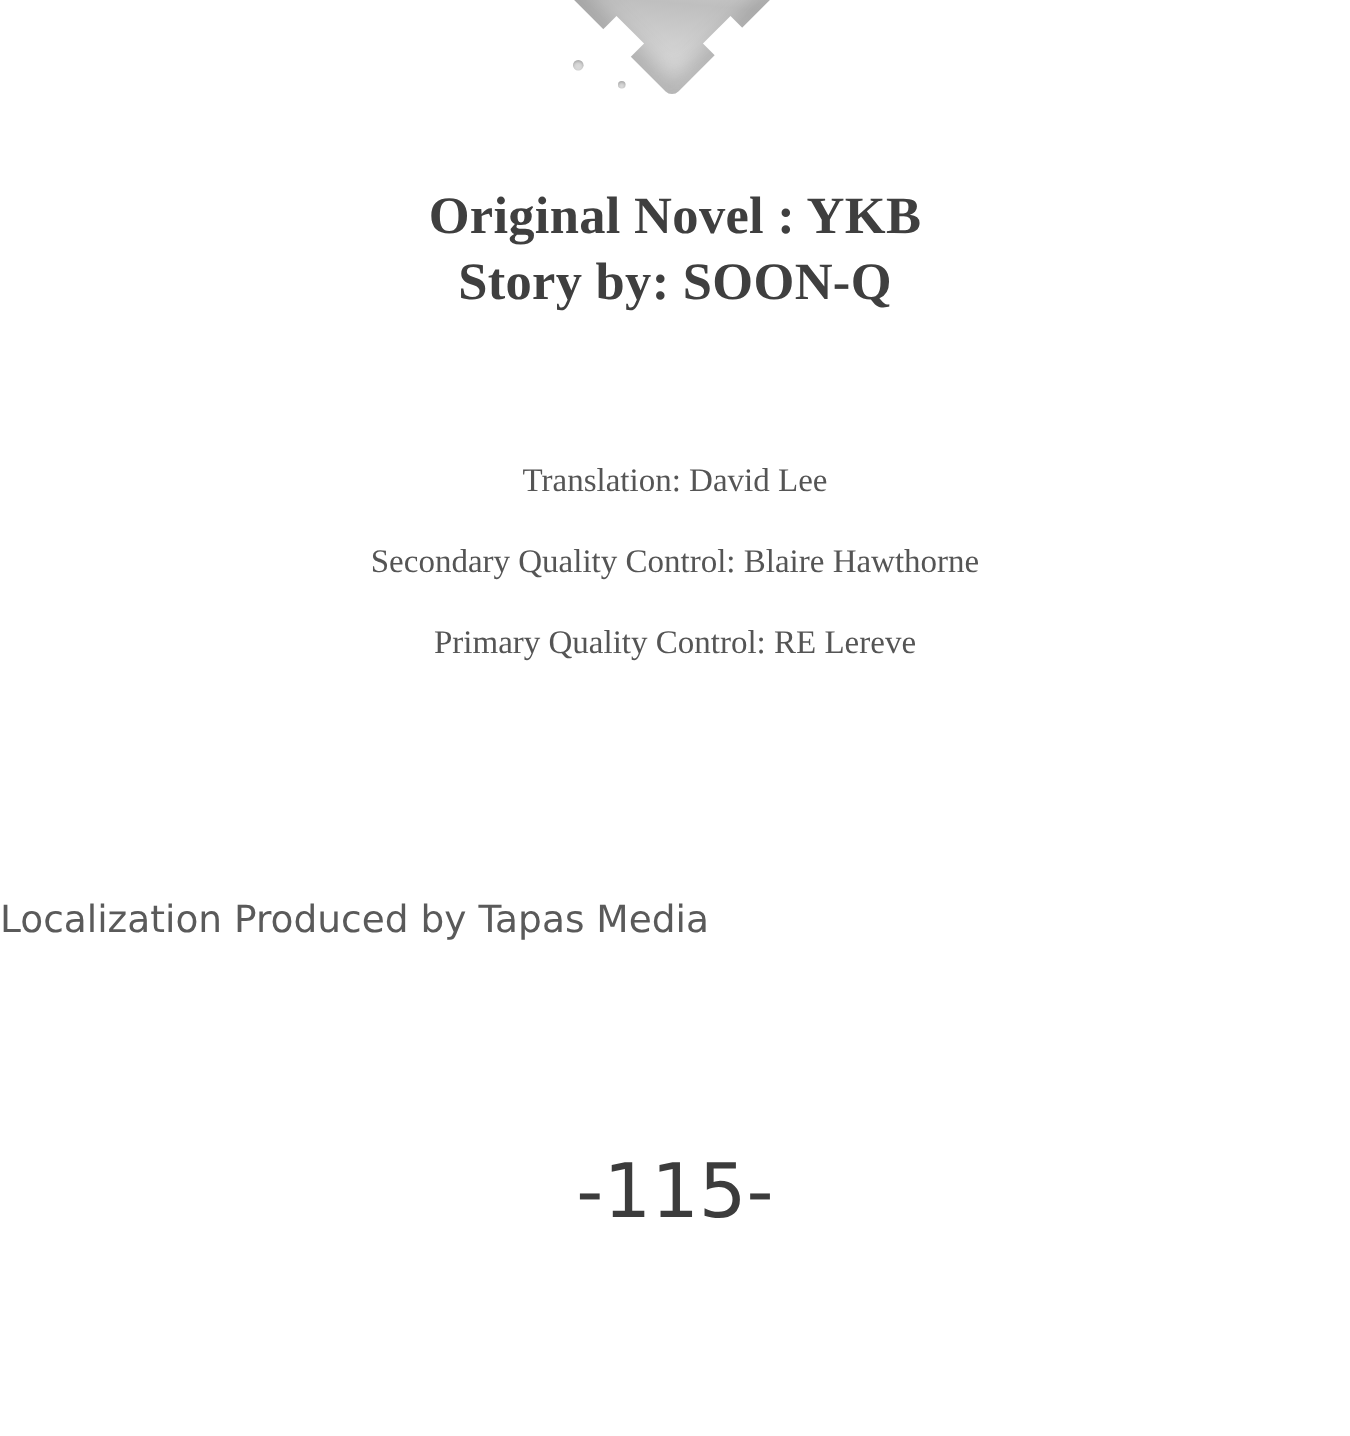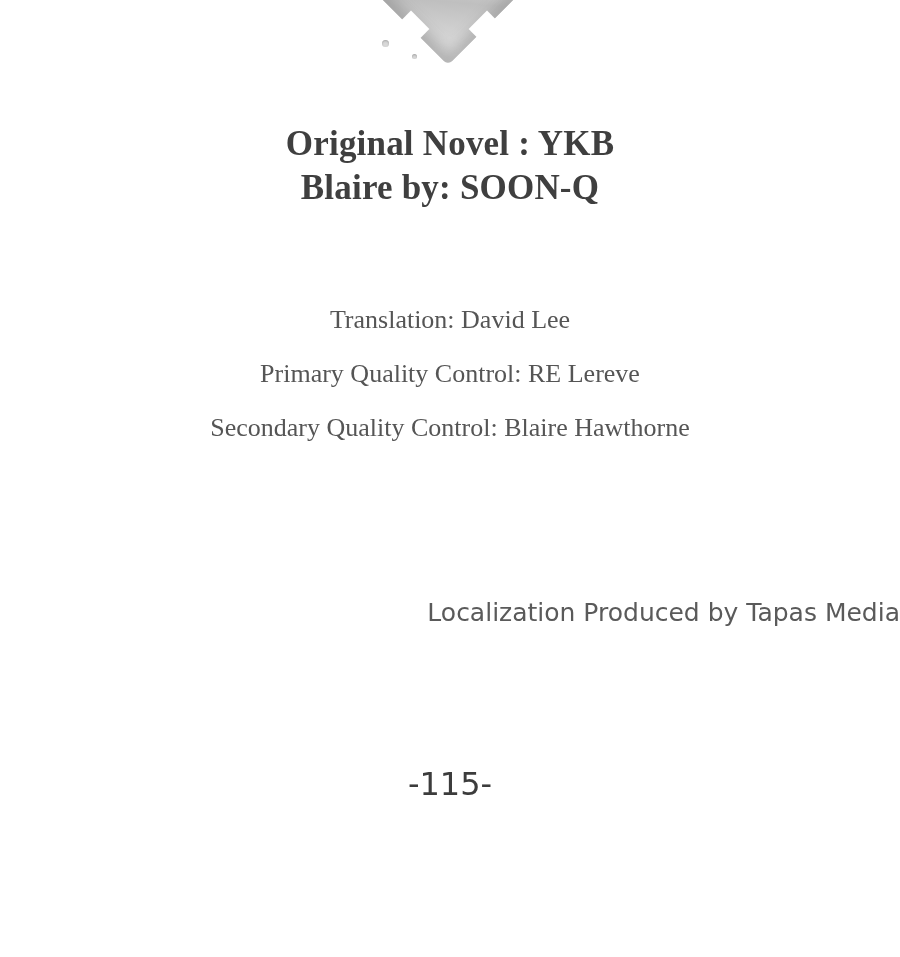--- a/index.html
+++ b/index.html
@@ -88,45 +88,45 @@
   }
 
   .credits-staff {
     position: absolute;
     top: 293px;
     left: 0;
     width: 900px;
     text-align: center;
   }
   .credits-staff .line {
-    font-size: 26px;
+    font-size: 22px;
     line-height: 54px;
     color: #555555;
     font-weight: 400;
   }
 
   .localization {
     position: absolute;
     top: 598px;
     left: 0;
     width: 900px;
-    text-align: right;
+    text-align: left;
     font-family: "DejaVu Sans", sans-serif;
     font-size: 25px;
     color: #5a5a5a;
   }
 
   .page-number {
     position: absolute;
     top: 765px;
     left: 0;
     width: 900px;
     text-align: center;
     font-family: "DejaVu Sans", sans-serif;
-    font-size: 32px;
+    font-size: 50px;
     color: #3c3c3c;
   }
 </style>
 </head>
 <body>
 
 <div class="page">
 
   <div class="emblem-wrap">
     <div class="emblem">
@@ -134,26 +134,26 @@
 
       <div class="emblem-notch n1"></div>
       <div class="emblem-notch n2"></div>
       <div class="emblem-dot"></div>
       <div class="emblem-dot d2"></div>
     </div>
   </div>
 
   <div class="credits-main">
     <div class="line">Original Novel : YKB</div>
-    <div class="line">Blaire by: SOON-Q</div>
+    <div class="line">Story by: SOON-Q</div>
   </div>
 
   <div class="credits-staff">
     <div class="line">Translation: David Lee</div>
+    <div class="line">Secondary Quality Control: Blaire Hawthorne</div>
     <div class="line">Primary Quality Control: RE Lereve</div>
-    <div class="line">Secondary Quality Control: Blaire Hawthorne</div>
   </div>
 
   <div class="localization">Localization Produced by Tapas Media</div>
 
   <div class="page-number">-115-</div>
 
 </div>
 
 </body></html>

